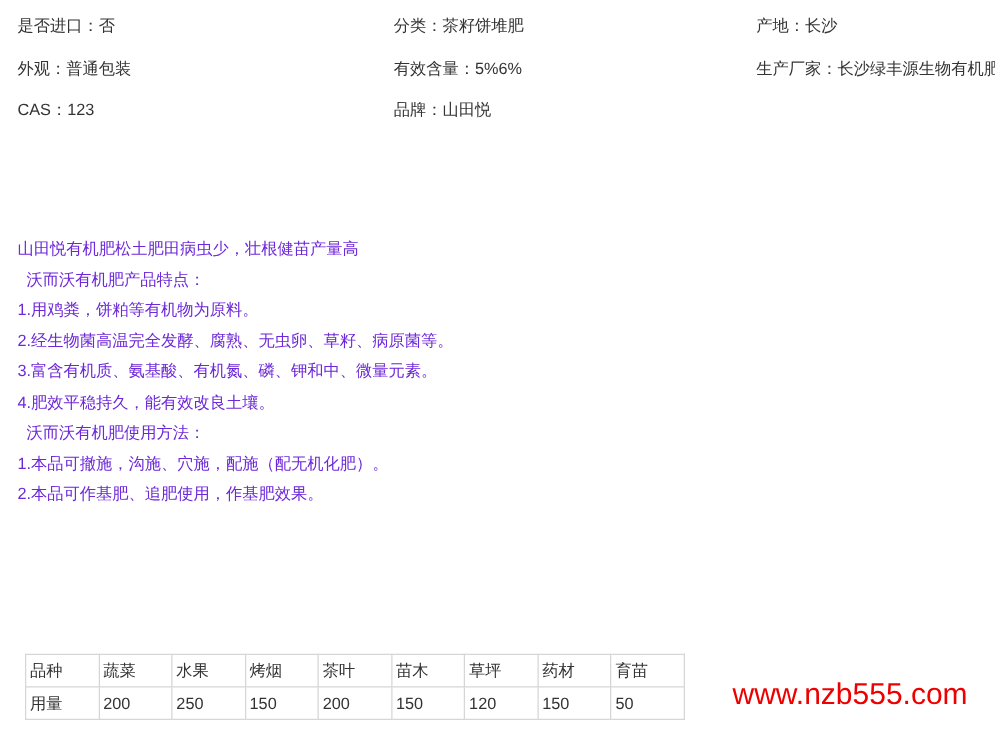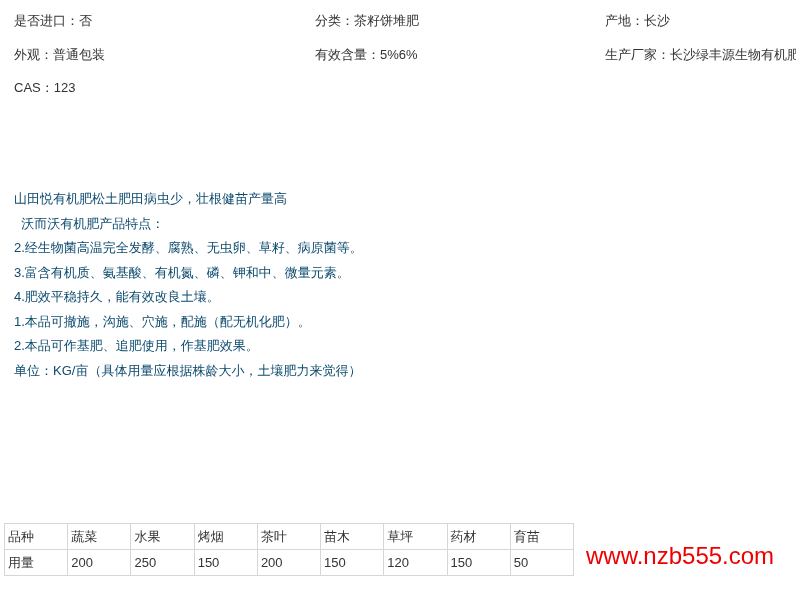--- a/index.html
+++ b/index.html
@@ -27,31 +27,31 @@
     font-size: 13px;
     line-height: 20px;
     color: #333333;
   }
   .attr { white-space: nowrap; }
   
   .desc {
     position: absolute;
     left: 14px; top: 187px;
     font-size: 13px;
-    color: #0c4a6e;
+    color: #6d28d9;
   }
   .desc p {
     line-height: 24.5px;
     white-space: pre-wrap;
   }
   
   table.dosage {
     position: absolute;
-    left: 4px; top: 523px;
-    width: 570px;
+    left: 20px; top: 523px;
+    width: 528px;
     border-collapse: collapse;
     table-layout: fixed;
     font-size: 13px;
     color: #333333;
   }
   table.dosage td {
     border: 1px solid #d6d6d6;
     height: 26px;
     padding: 0 2px 0 3px;
     font-weight: normal;
@@ -77,31 +77,33 @@
 <div class="page">
 
   <div class="attrs">
     <div class="attr"><span>是否进口：</span><span>否</span></div>
     <div class="attr"><span>分类：</span><span>茶籽饼堆肥</span></div>
     <div class="attr"><span>产地：</span><span>长沙</span></div>
     <div class="attr"><span>外观：</span><span>普通包装</span></div>
     <div class="attr"><span>有效含量：</span><span>5%6%</span></div>
     <div class="attr"><span>生产厂家：</span><span>长沙绿丰源生物有机肥料有限公司</span></div>
     <div class="attr"><span>CAS：</span><span>123</span></div>
+    <div class="attr"><span>品牌：</span><span>山田悦</span></div>
   </div>
 
   <div class="desc">
     <p>山田悦有机肥松土肥田病虫少，壮根健苗产量高</p>
     <p>  沃而沃有机肥产品特点：</p>
+    <p>1.用鸡粪，饼粕等有机物为原料。</p>
     <p>2.经生物菌高温完全发酵、腐熟、无虫卵、草籽、病原菌等。</p>
     <p>3.富含有机质、氨基酸、有机氮、磷、钾和中、微量元素。</p>
     <p>4.肥效平稳持久，能有效改良土壤。</p>
+    <p>  沃而沃有机肥使用方法：</p>
     <p>1.本品可撤施，沟施、穴施，配施（配无机化肥）。</p>
     <p>2.本品可作基肥、追肥使用，作基肥效果。</p>
-    <p>单位：KG/亩（具体用量应根据株龄大小，土壤肥力来觉得）</p>
   </div>
 
   <table class="dosage">
     <tbody>
       <tr>
         <td>品种</td>
         <td>蔬菜</td>
         <td>水果</td>
         <td>烤烟</td>
         <td>茶叶</td>

